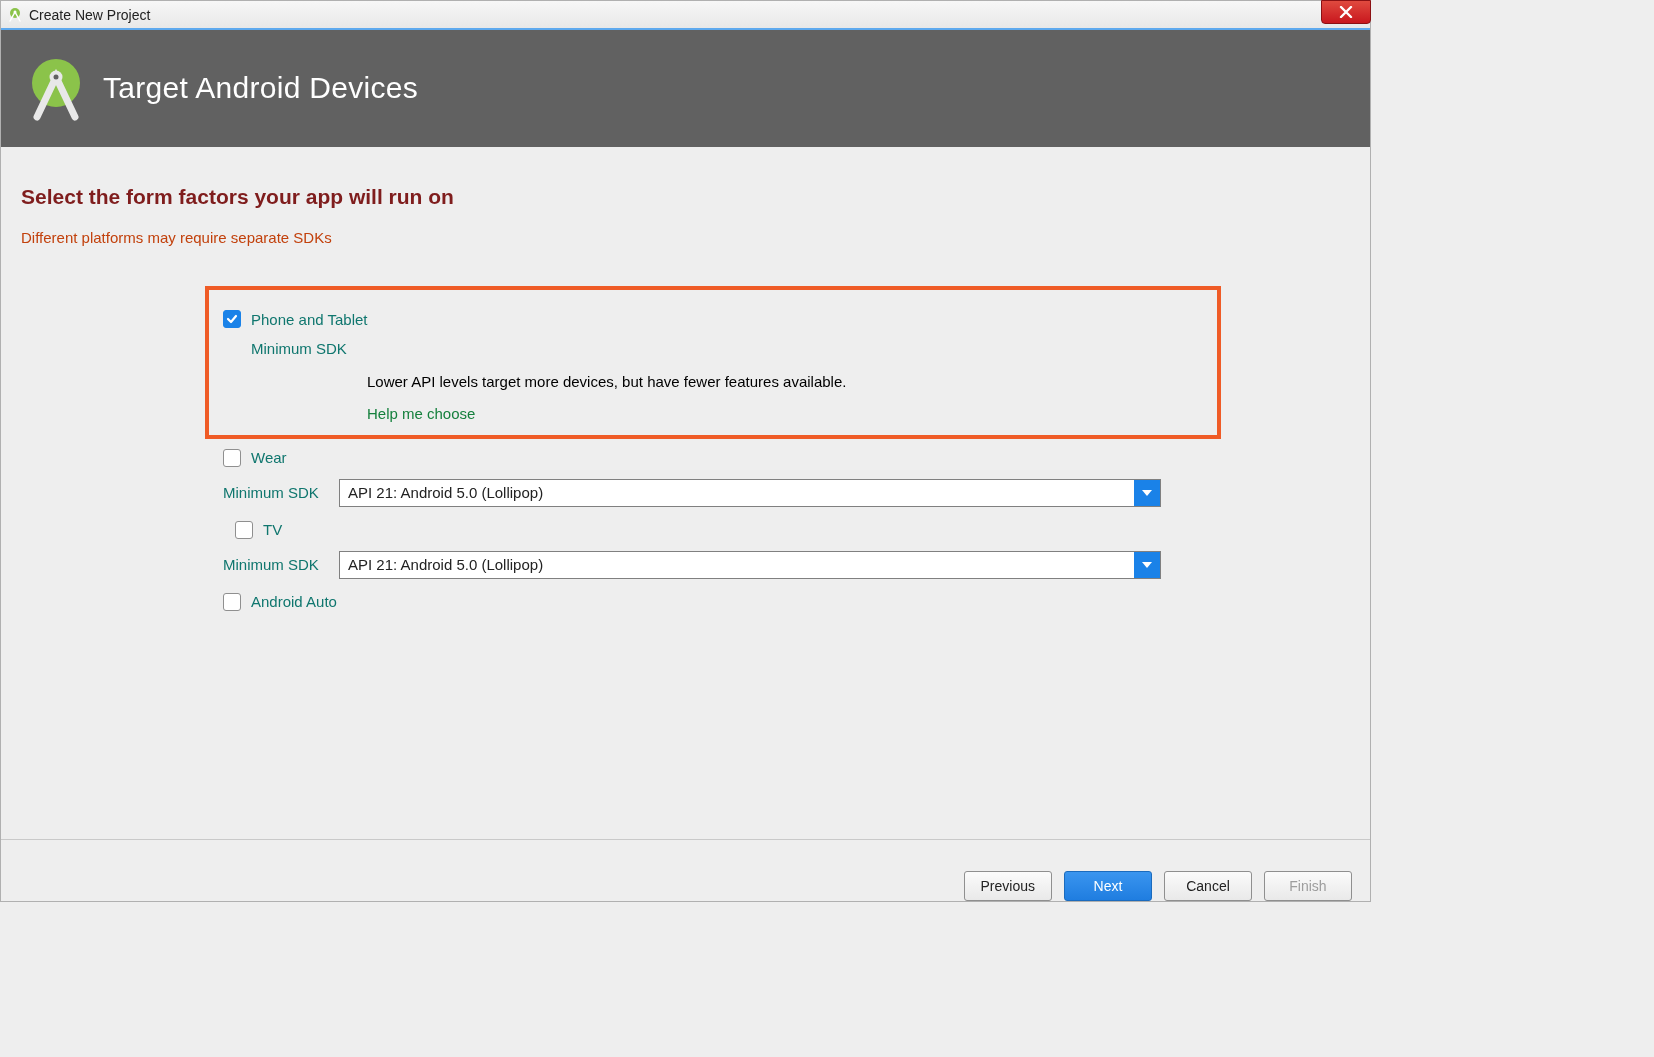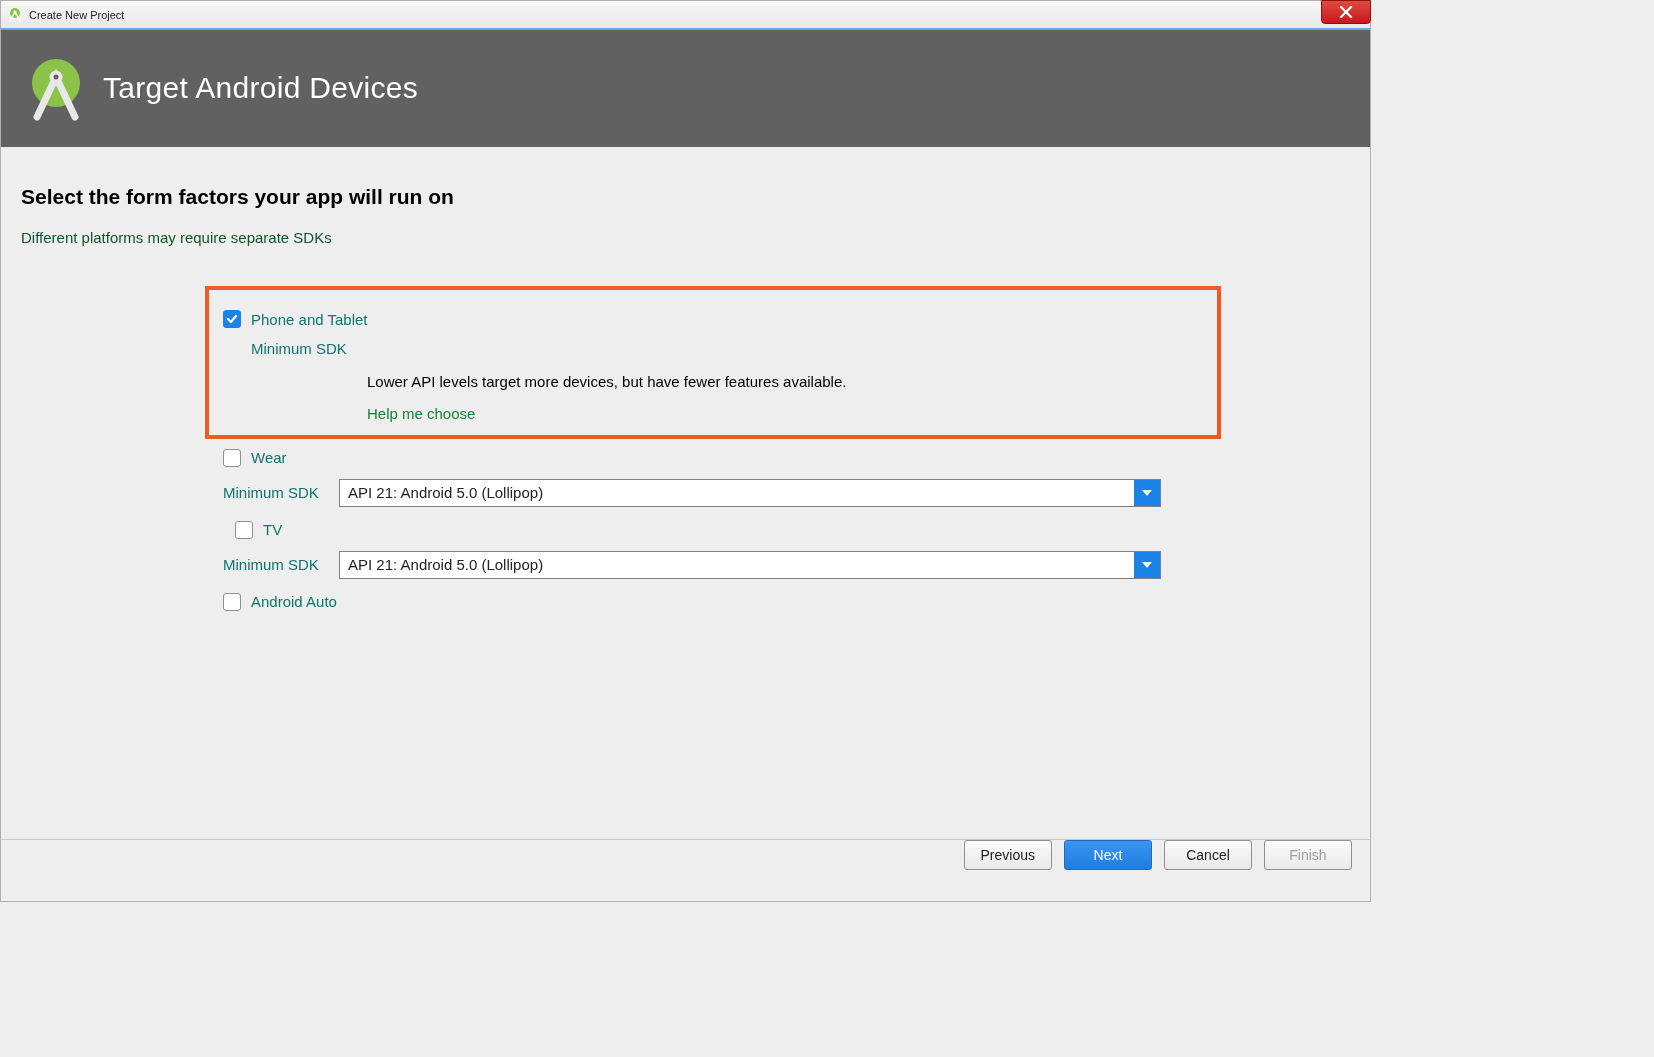--- a/index.html
+++ b/index.html
@@ -26,21 +26,21 @@
     padding: 0 6px;
     position: relative;
   }
   .titlebar-border {
     position: absolute; left: 0; right: 0; bottom: -2px; height: 2px;
     background: #5ea9ee;
   }
   .titlebar .app-icon {
     width: 16px; height: 16px; margin-right: 6px;
   }
-  .titlebar .title-text { font-size: 11px; color: #222; }
+  .titlebar .title-text { font-size: 14px; color: #222; }
   .close-btn {
     position: absolute; right: -1px; top: -1px;
     width: 50px; height: 24px;
     background: linear-gradient(#e04a3f, #c8171e);
     border: 1px solid #8b1013;
     border-bottom-left-radius: 4px;
     border-bottom-right-radius: 4px;
     display: flex; align-items: center; justify-content: center;
     color: #fff; font-weight: bold;
   }
@@ -53,24 +53,24 @@
     padding-left: 22px;
   }
   .banner .logo { width: 66px; height: 66px; margin-right: 14px; }
   .banner-title {
     color: #fff; font-size: 30px; font-weight: 300; letter-spacing: .3px;
   }
   .content {
     padding: 38px 20px 0 20px;
   }
   .heading {
-    font-size: 21px; font-weight: 700; color: #000000;
+    font-size: 21px; font-weight: 700; color: #7f1d1d;
   }
   .subheading {
-    margin-top: 20px; font-size: 15px; color: #14532d;
+    margin-top: 20px; font-size: 15px; color: #c2410c;
   }
   .form-area {
     margin-top: 40px;
     padding-left: 188px;
     width: 1200px;
   }
   .highlight-box {
     border: 4px solid #ef5b26;
     padding: 20px 14px 12px 14px;
     margin-left: -4px;
@@ -115,21 +115,21 @@
     display: inline-block; margin-left: 144px; margin-top: 12px;
     color: #15803d; font-size: 15px; text-decoration: none;
   }
   .non-highlight-section { margin-top: 6px; }
   .non-highlight-section .ff-row,
   .non-highlight-section .sdk-row { margin-left: 0; }
   .footer {
     position: absolute; left: 0; right: 0; bottom: 0;
     height: 62px; border-top: 1px solid #c9c9c9;
     background: #eeeeee;
-    display: flex; align-items: flex-start; justify-content: flex-end;
+    display: flex; align-items: flex-end; justify-content: flex-end;
     padding-right: 18px; gap: 12px;
   }
   .btn {
     min-width: 88px; height: 30px; padding: 0 16px;
     border: 1px solid #8f8f8f; border-radius: 3px;
     background: linear-gradient(#fbfbfb,#e9e9e9);
     font-size: 14px; color: #222;
     display: inline-flex; align-items: center; justify-content: center;
   }
   .btn.primary {

